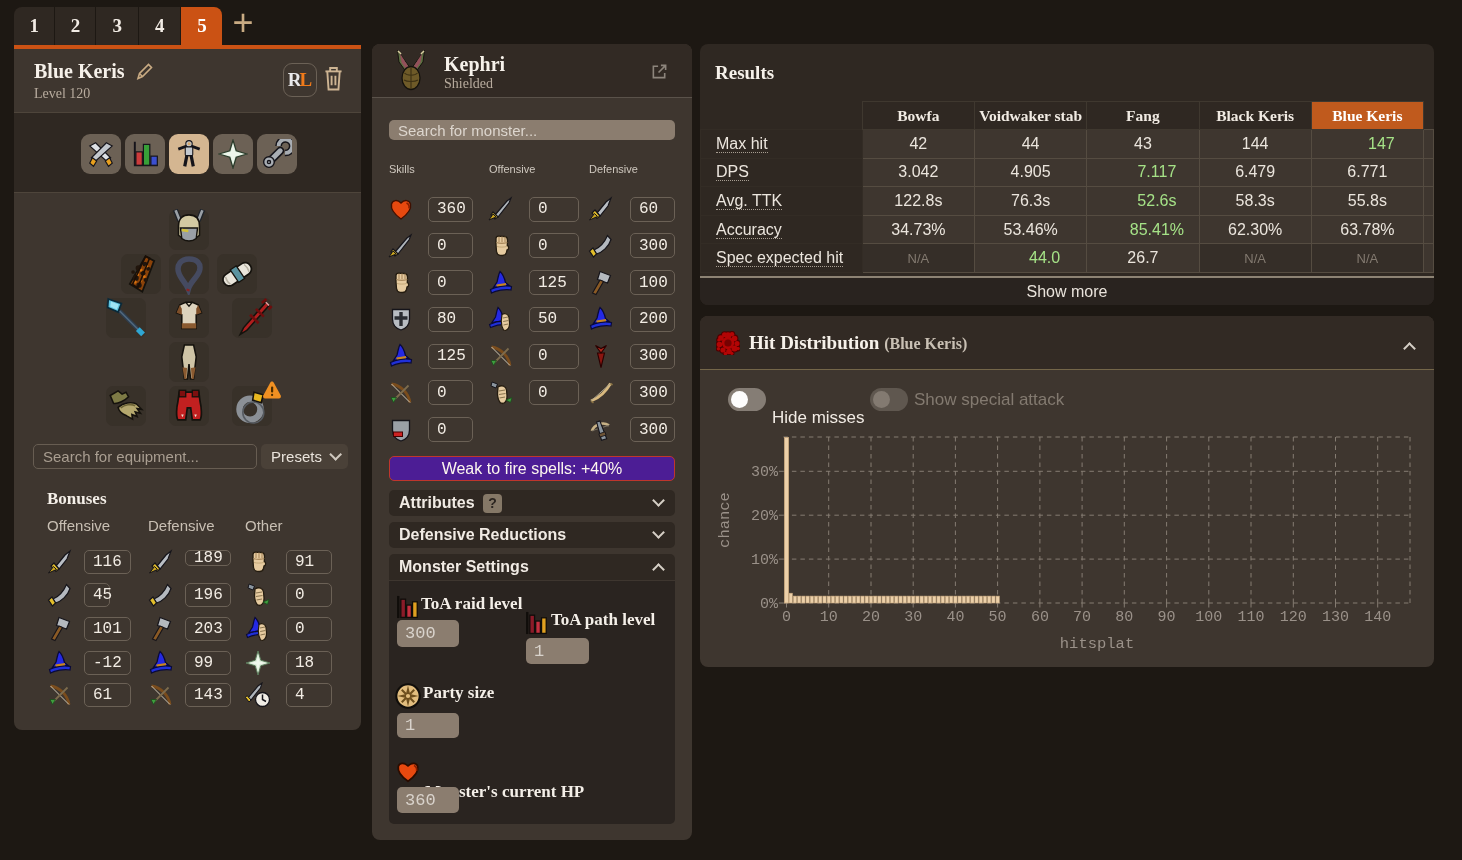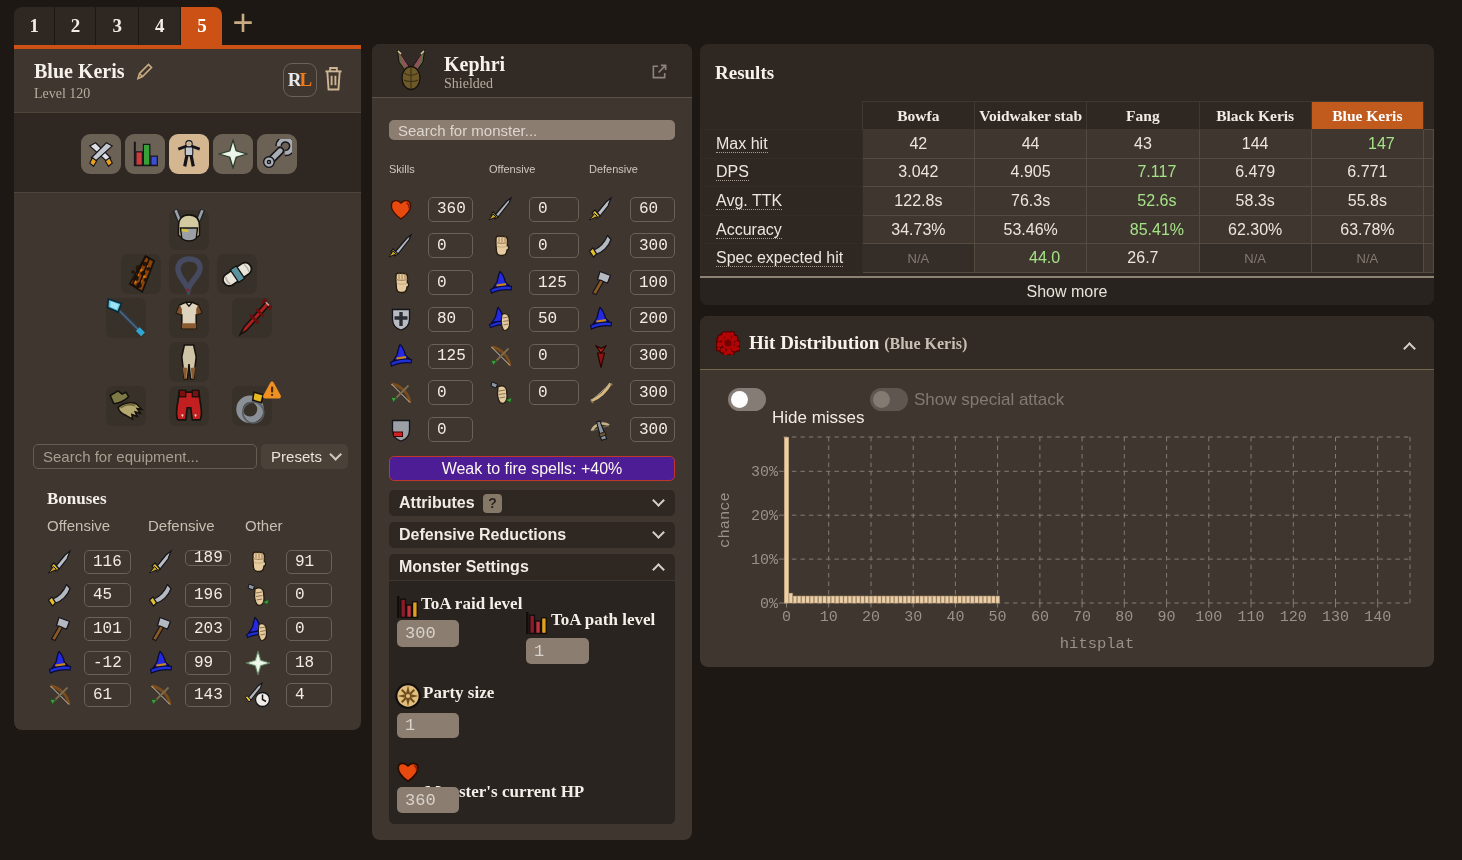--- a/index.html
+++ b/index.html
@@ -282,21 +282,21 @@
   <div class="bicon" style="left:33px;top:500px;" id="bi-stab"><svg viewBox="0 0 26 26" width="26" height="26">
         <polygon points="9,17 18,6 23,2 20,10 12,20" fill="#b9bec4" stroke="#15141a" stroke-width="1.2"></polygon>
         <polygon points="7,14 12,20 9,22.5 4,17" fill="#e3be2a" stroke="#15141a" stroke-width="1.2"></polygon>
         <polygon points="1.5,24 6.5,17.5 9.5,20.5" fill="#c9a41f" stroke="#15141a" stroke-width="1"></polygon>
       </svg></div>
   <div class="inbox" style="left:70px;top:501px;width:47px;height:24px;">116</div>
   <div class="bicon" style="left:33px;top:533px;" id="bi-slash"><svg viewBox="0 0 26 26" width="26" height="26">
         <path d="M6 17 C11 15 16.5 9.5 19.5 2.5 L23 6.5 C21 13.5 14 19.5 8.5 21 Z" fill="#b4b9bf" stroke="#15141a" stroke-width="1.2"></path>
         <polygon points="5,15 8.5,21 5.5,24 1.5,18" fill="#e3be2a" stroke="#15141a" stroke-width="1.2"></polygon>
       </svg></div>
-  <div class="inbox" style="left:70px;top:534px;width:47px;height:24px;">45</div>
+  <div class="inbox" style="left:70px;top:534px;width:26px;height:24px;">45</div>
   <div class="bicon" style="left:33px;top:567px;" id="bi-crush"><svg viewBox="0 0 26 26" width="26" height="26">
         <polygon points="12,1.5 22.5,5.5 19.5,13 9.5,9.5" fill="#b4b9bf" stroke="#15141a" stroke-width="1.2"></polygon>
         <polygon points="12,10 15.5,11.5 8,24.5 4.5,23" fill="#8a5a25" stroke="#15141a" stroke-width="1.1"></polygon>
       </svg></div>
   <div class="inbox" style="left:70px;top:568px;width:47px;height:24px;">101</div>
   <div class="bicon" style="left:33px;top:601px;" id="bi-magic"><svg viewBox="0 0 26 26" width="26" height="26">
         <path d="M12 1.5 C15 4 16.5 8 17.5 12.5 L21 15.5 L5.5 17.5 L9 12 C10 8 10.5 4 12 1.5 Z" fill="#2429e4" stroke="#0a0a38" stroke-width="1.3"></path>
         <path d="M2.5 19.5 C8 16.5 17 15 23.5 16.5 L23 20 C17 19 8 20.5 3.5 23 Z" fill="#2030d8" stroke="#0a0a38" stroke-width="1.2"></path>
         <path d="M8.5 15.5 L18 14.2" stroke="#c8861e" stroke-width="2.2"></path>
       </svg></div>

